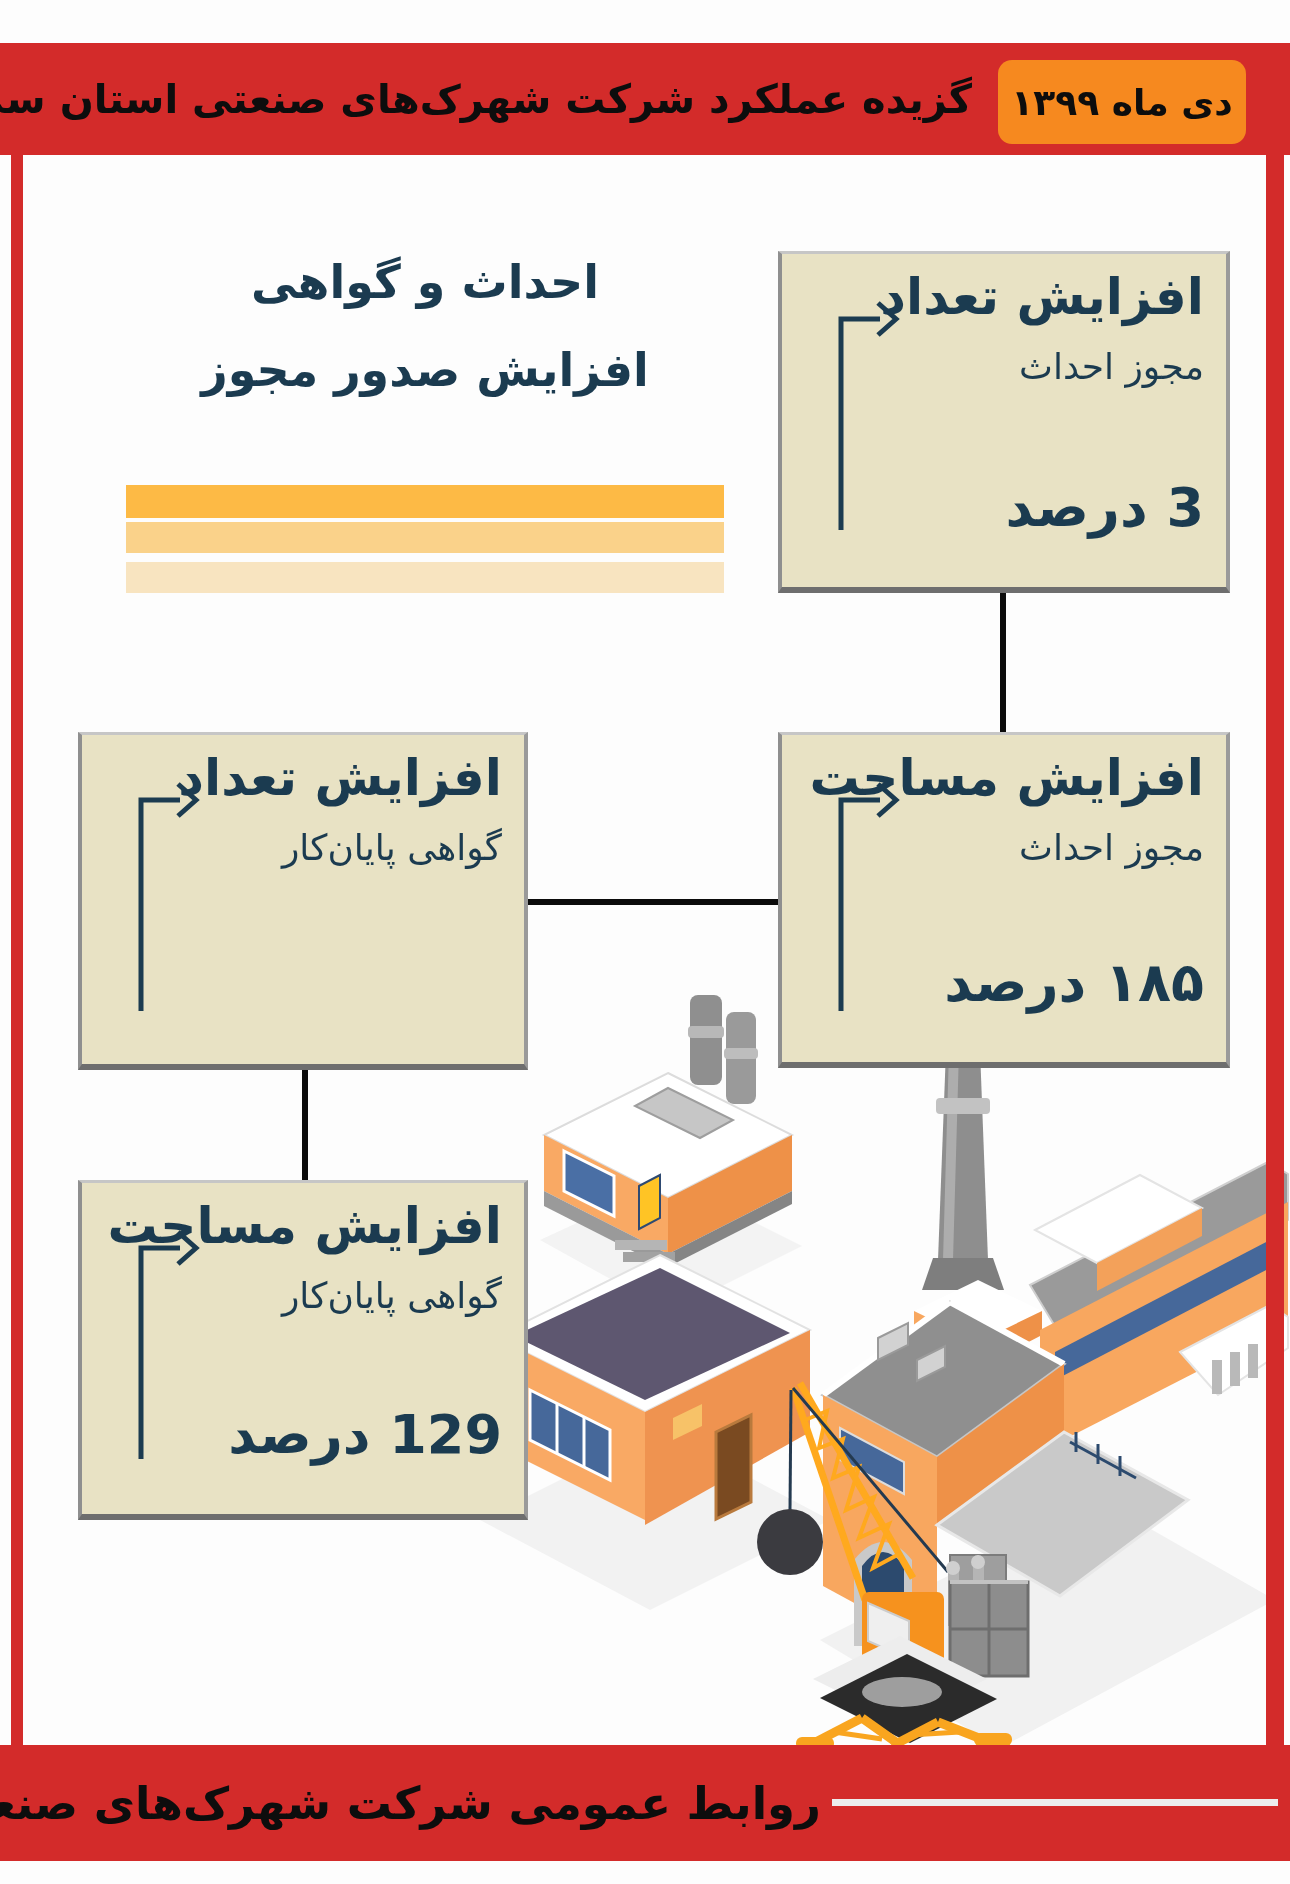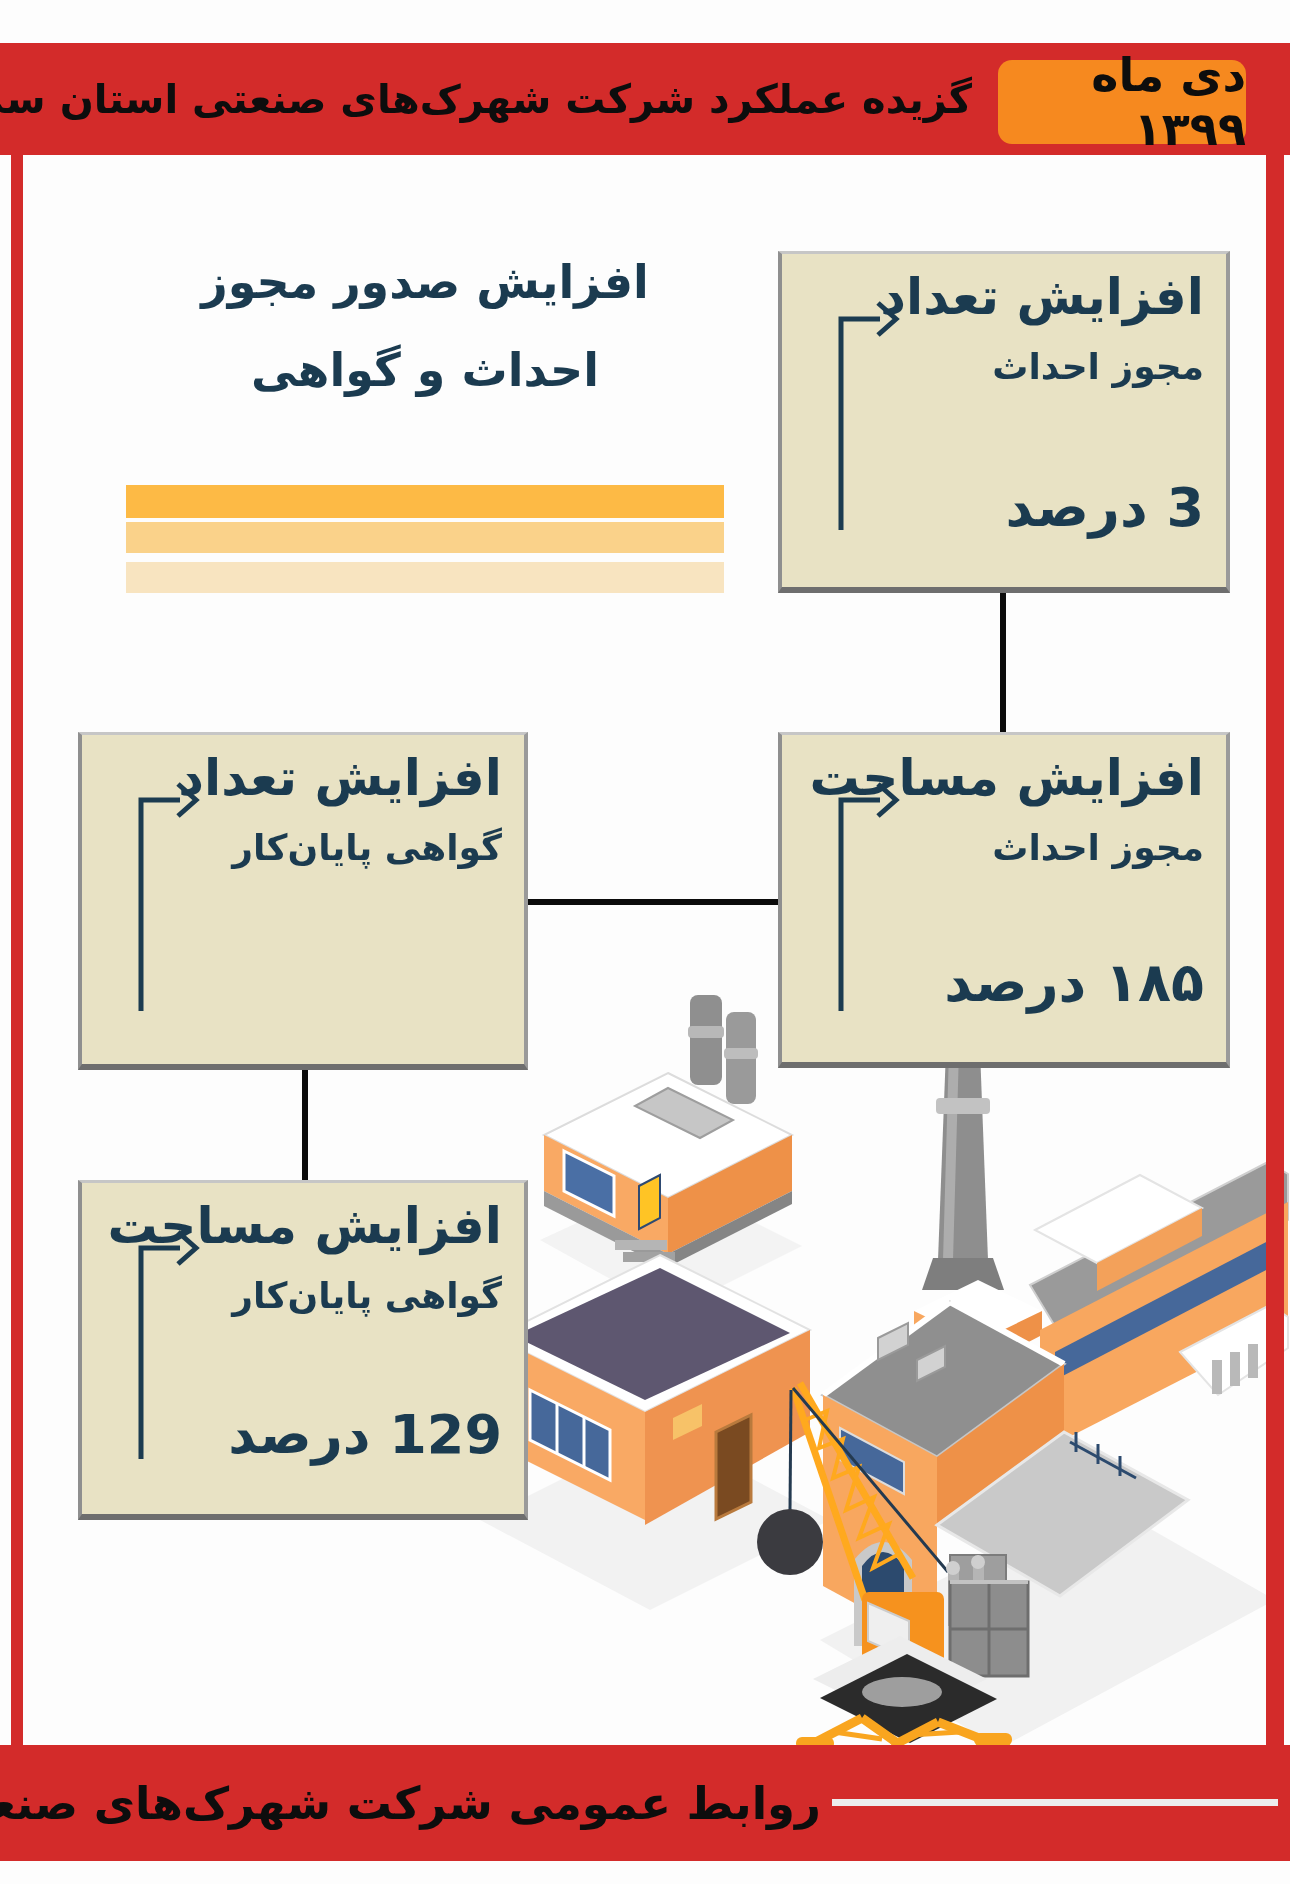--- a/index.html
+++ b/index.html
@@ -18,21 +18,21 @@
   }
   .header-title{
     position:absolute;top:0;right:318px;height:112px;
     display:flex;align-items:center;
     font-size:40px;font-weight:bold;color:#0d0d0d;white-space:nowrap;
   }
   .date-badge{
     position:absolute;left:998px;top:60px;width:248px;height:84px;
     background:var(--badge-orange);border-radius:14px;
     display:flex;align-items:center;justify-content:center;
-    font-size:46px;font-weight:bold;color:#0d0d0d;z-index:7;
+    font-size:36px;font-weight:bold;color:#0d0d0d;z-index:7;
   }
   .border-left{position:absolute;left:11px;top:154px;width:12px;height:1592px;background:var(--frame-red);z-index:5;}
   .border-right{position:absolute;left:1266px;top:154px;width:18px;height:1592px;background:var(--frame-red);z-index:5;}
   .footer-bar{
     position:absolute;left:0;top:1745px;width:1290px;height:116px;
     background:var(--frame-red);z-index:6;
   }
   .footer-credit{
     position:absolute;top:0;right:469px;height:116px;
     display:flex;align-items:center;
@@ -56,39 +56,39 @@
     position:absolute;background:var(--panel-beige);
     border-top:3px solid #c6c6c6;border-left:4px solid #8f8f8f;
     border-right:4px solid #9a9a9a;border-bottom:6px solid #6e6e6e;
     box-sizing:border-box;z-index:4;color:var(--text-navy);
   }
   .box-permit-count{left:778px;top:251px;width:452px;height:342px;}
   .box-permit-area {left:778px;top:732px;width:452px;height:336px;}
   .box-cert-count  {left:78px; top:732px;width:450px;height:338px;}
   .box-cert-area   {left:78px; top:1180px;width:450px;height:340px;}
   .stat-title{position:absolute;top:14px;right:22px;font-size:50px;font-weight:bold;white-space:nowrap;}
-  .stat-subtitle{position:absolute;top:92px;right:22px;font-size:36px;font-weight:bold;white-space:nowrap;}
+  .stat-subtitle{position:absolute;top:92px;right:22px;font-size:36px;font-weight:normal;white-space:nowrap;}
   .stat-value{position:absolute;bottom:48px;right:22px;font-size:54px;font-weight:bold;white-space:nowrap;}
   .arrow-svg{position:absolute;left:38px;top:44px;}
   
   .connector{position:absolute;background:#0b0b0b;z-index:3;}
   .connector-1{left:1000px;top:593px;width:6px;height:139px;}
   .connector-2{left:528px;top:899px;width:250px;height:6px;}
   .connector-3{left:302px;top:1070px;width:6px;height:110px;}
   
   .scene{position:absolute;left:430px;top:820px;width:860px;height:930px;z-index:1;}
 </style>
 </head>
 <body>
 
 <div class="page" style="--frame-red: #d32b2a; --badge-orange: #f6891f; --panel-beige: #e8e2c4; --text-navy: #1b3b50; --stripe-1: #fdba45; --stripe-2: #fad28a; --stripe-3: #f8e4c0;">
 
   <div class="intro-title">
+    <div>احداث و گواهی</div>
     <div>افزایش صدور مجوز</div>
-    <div>احداث و گواهی</div>
   </div>
   <div class="stripe stripe-1"></div>
   <div class="stripe stripe-2"></div>
   <div class="stripe stripe-3"></div>
 
   <svg class="scene" viewBox="0 0 860 930" aria-hidden="true">
 
     <g>
       <polygon points="390,820 670,680 845,780 570,928" fill="#f1f1f1"></polygon>
       <polygon points="50,700 230,610 400,700 220,790" fill="#f2f2f2"></polygon>

